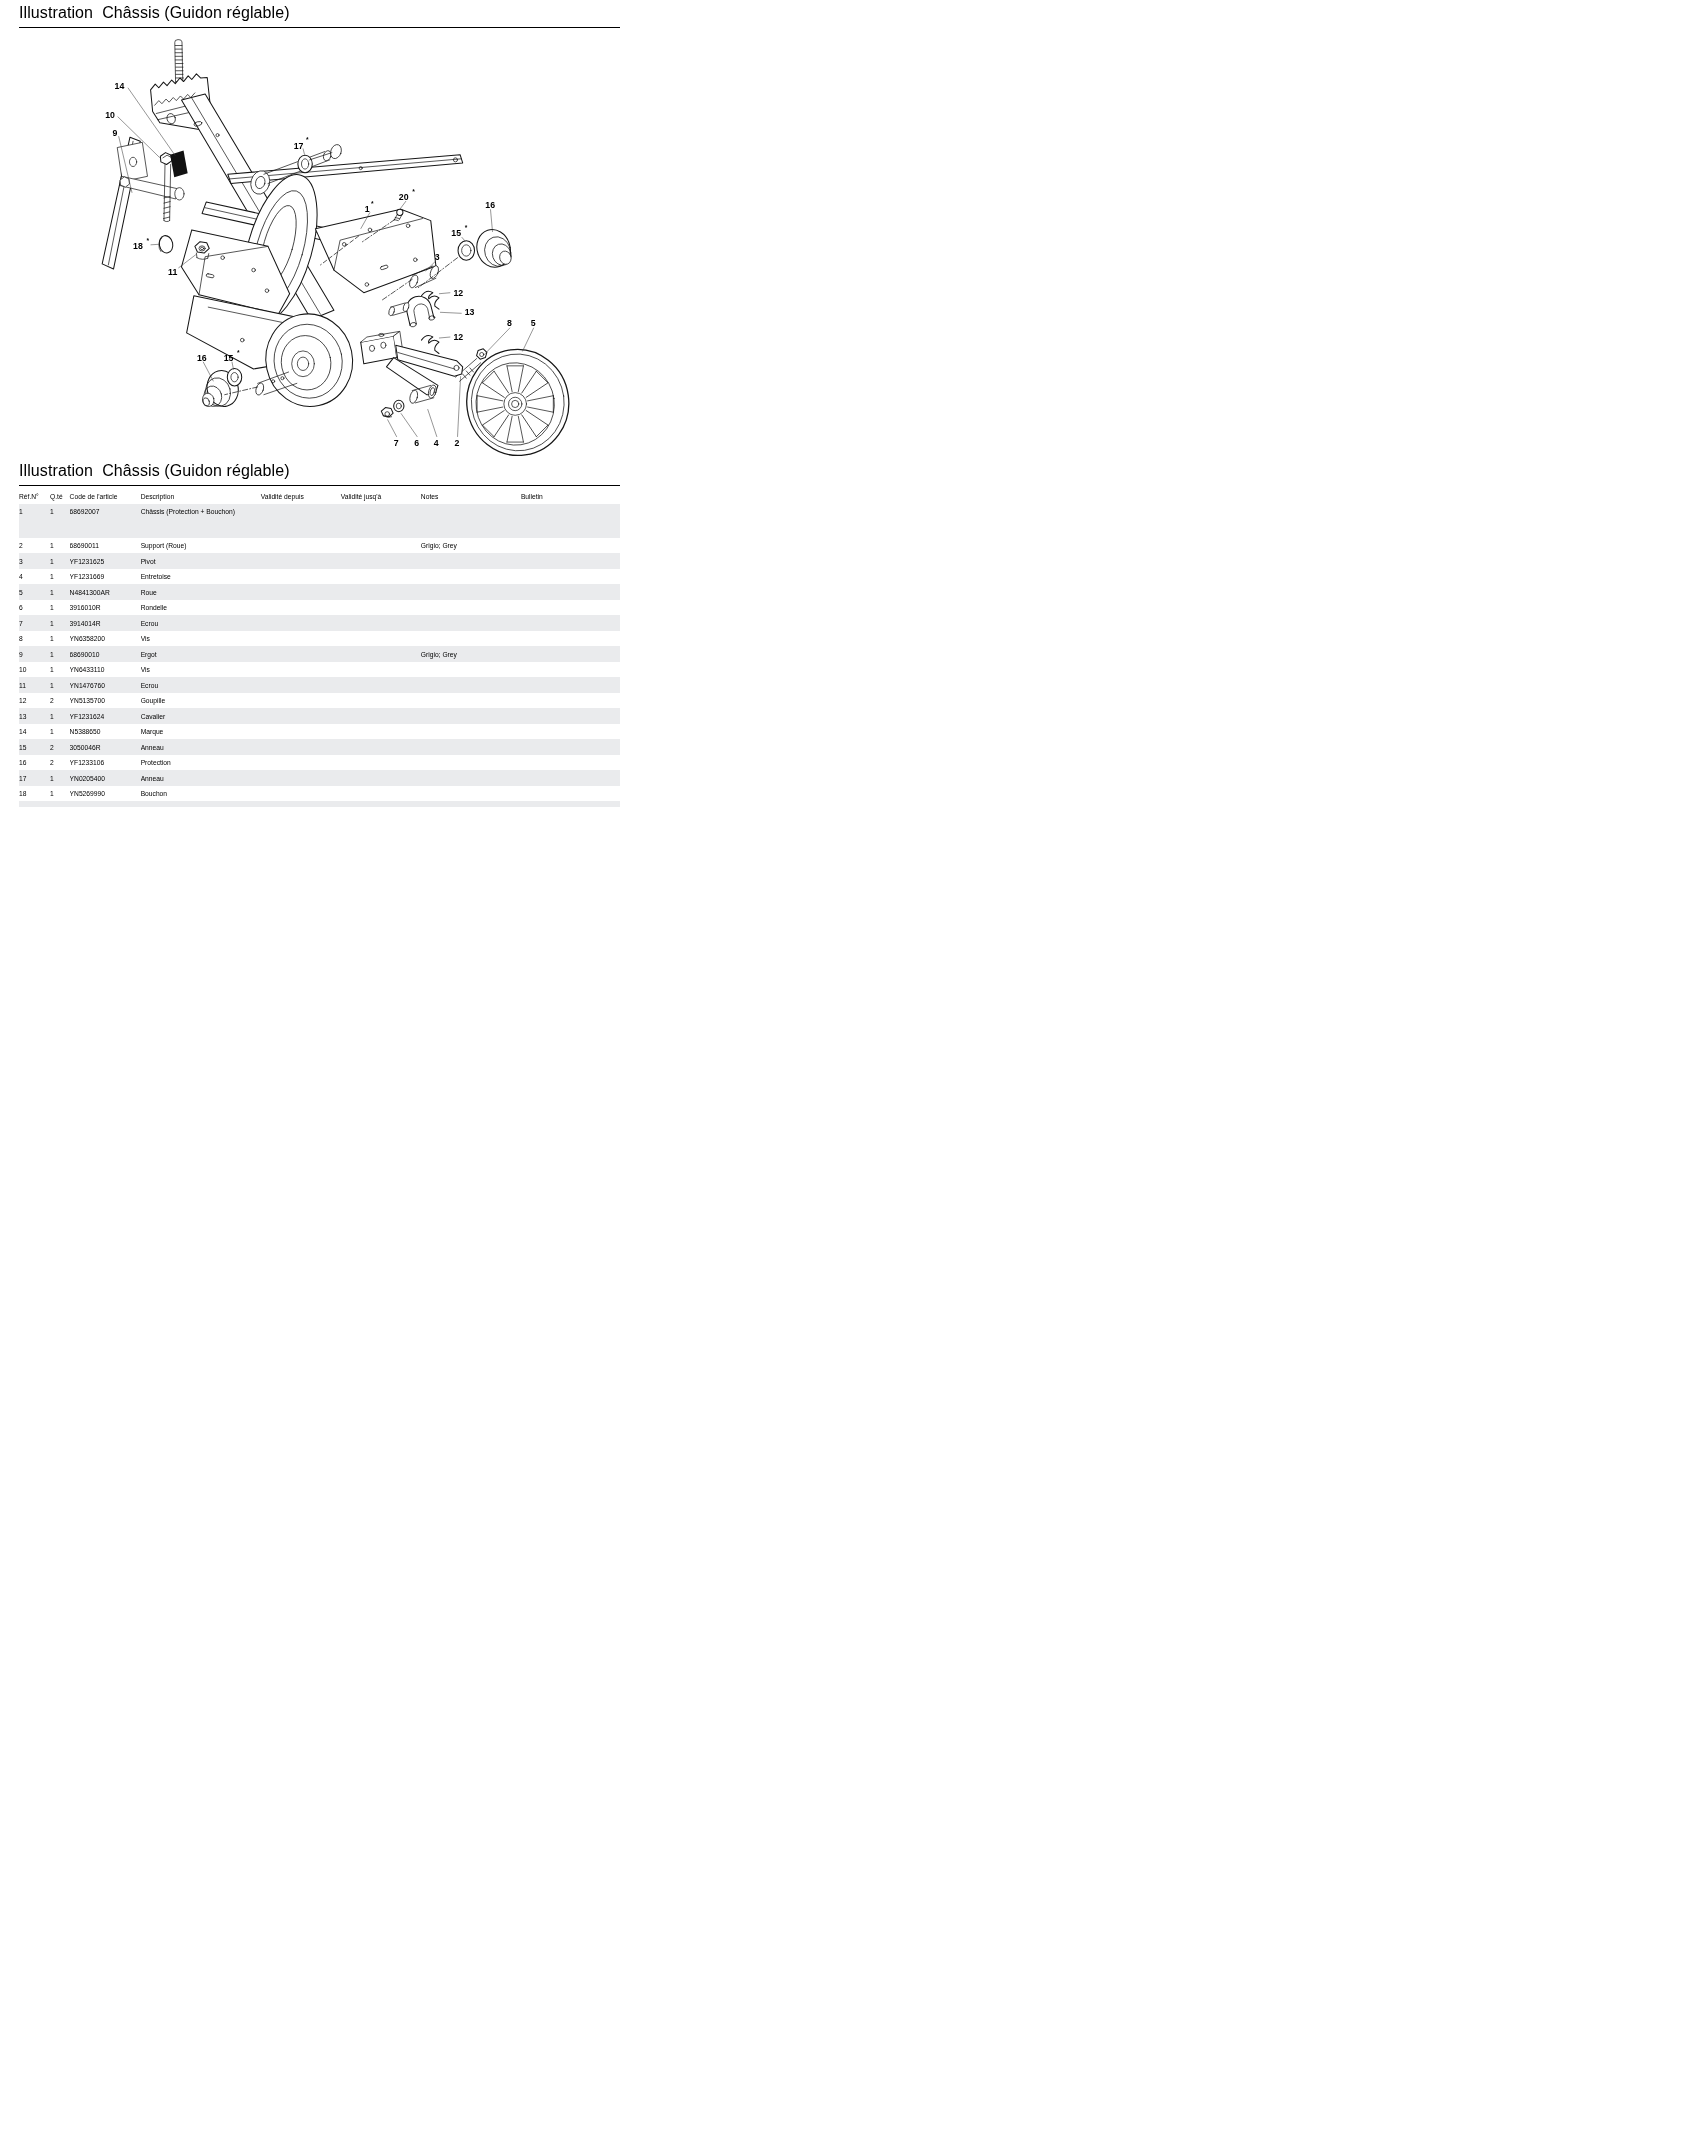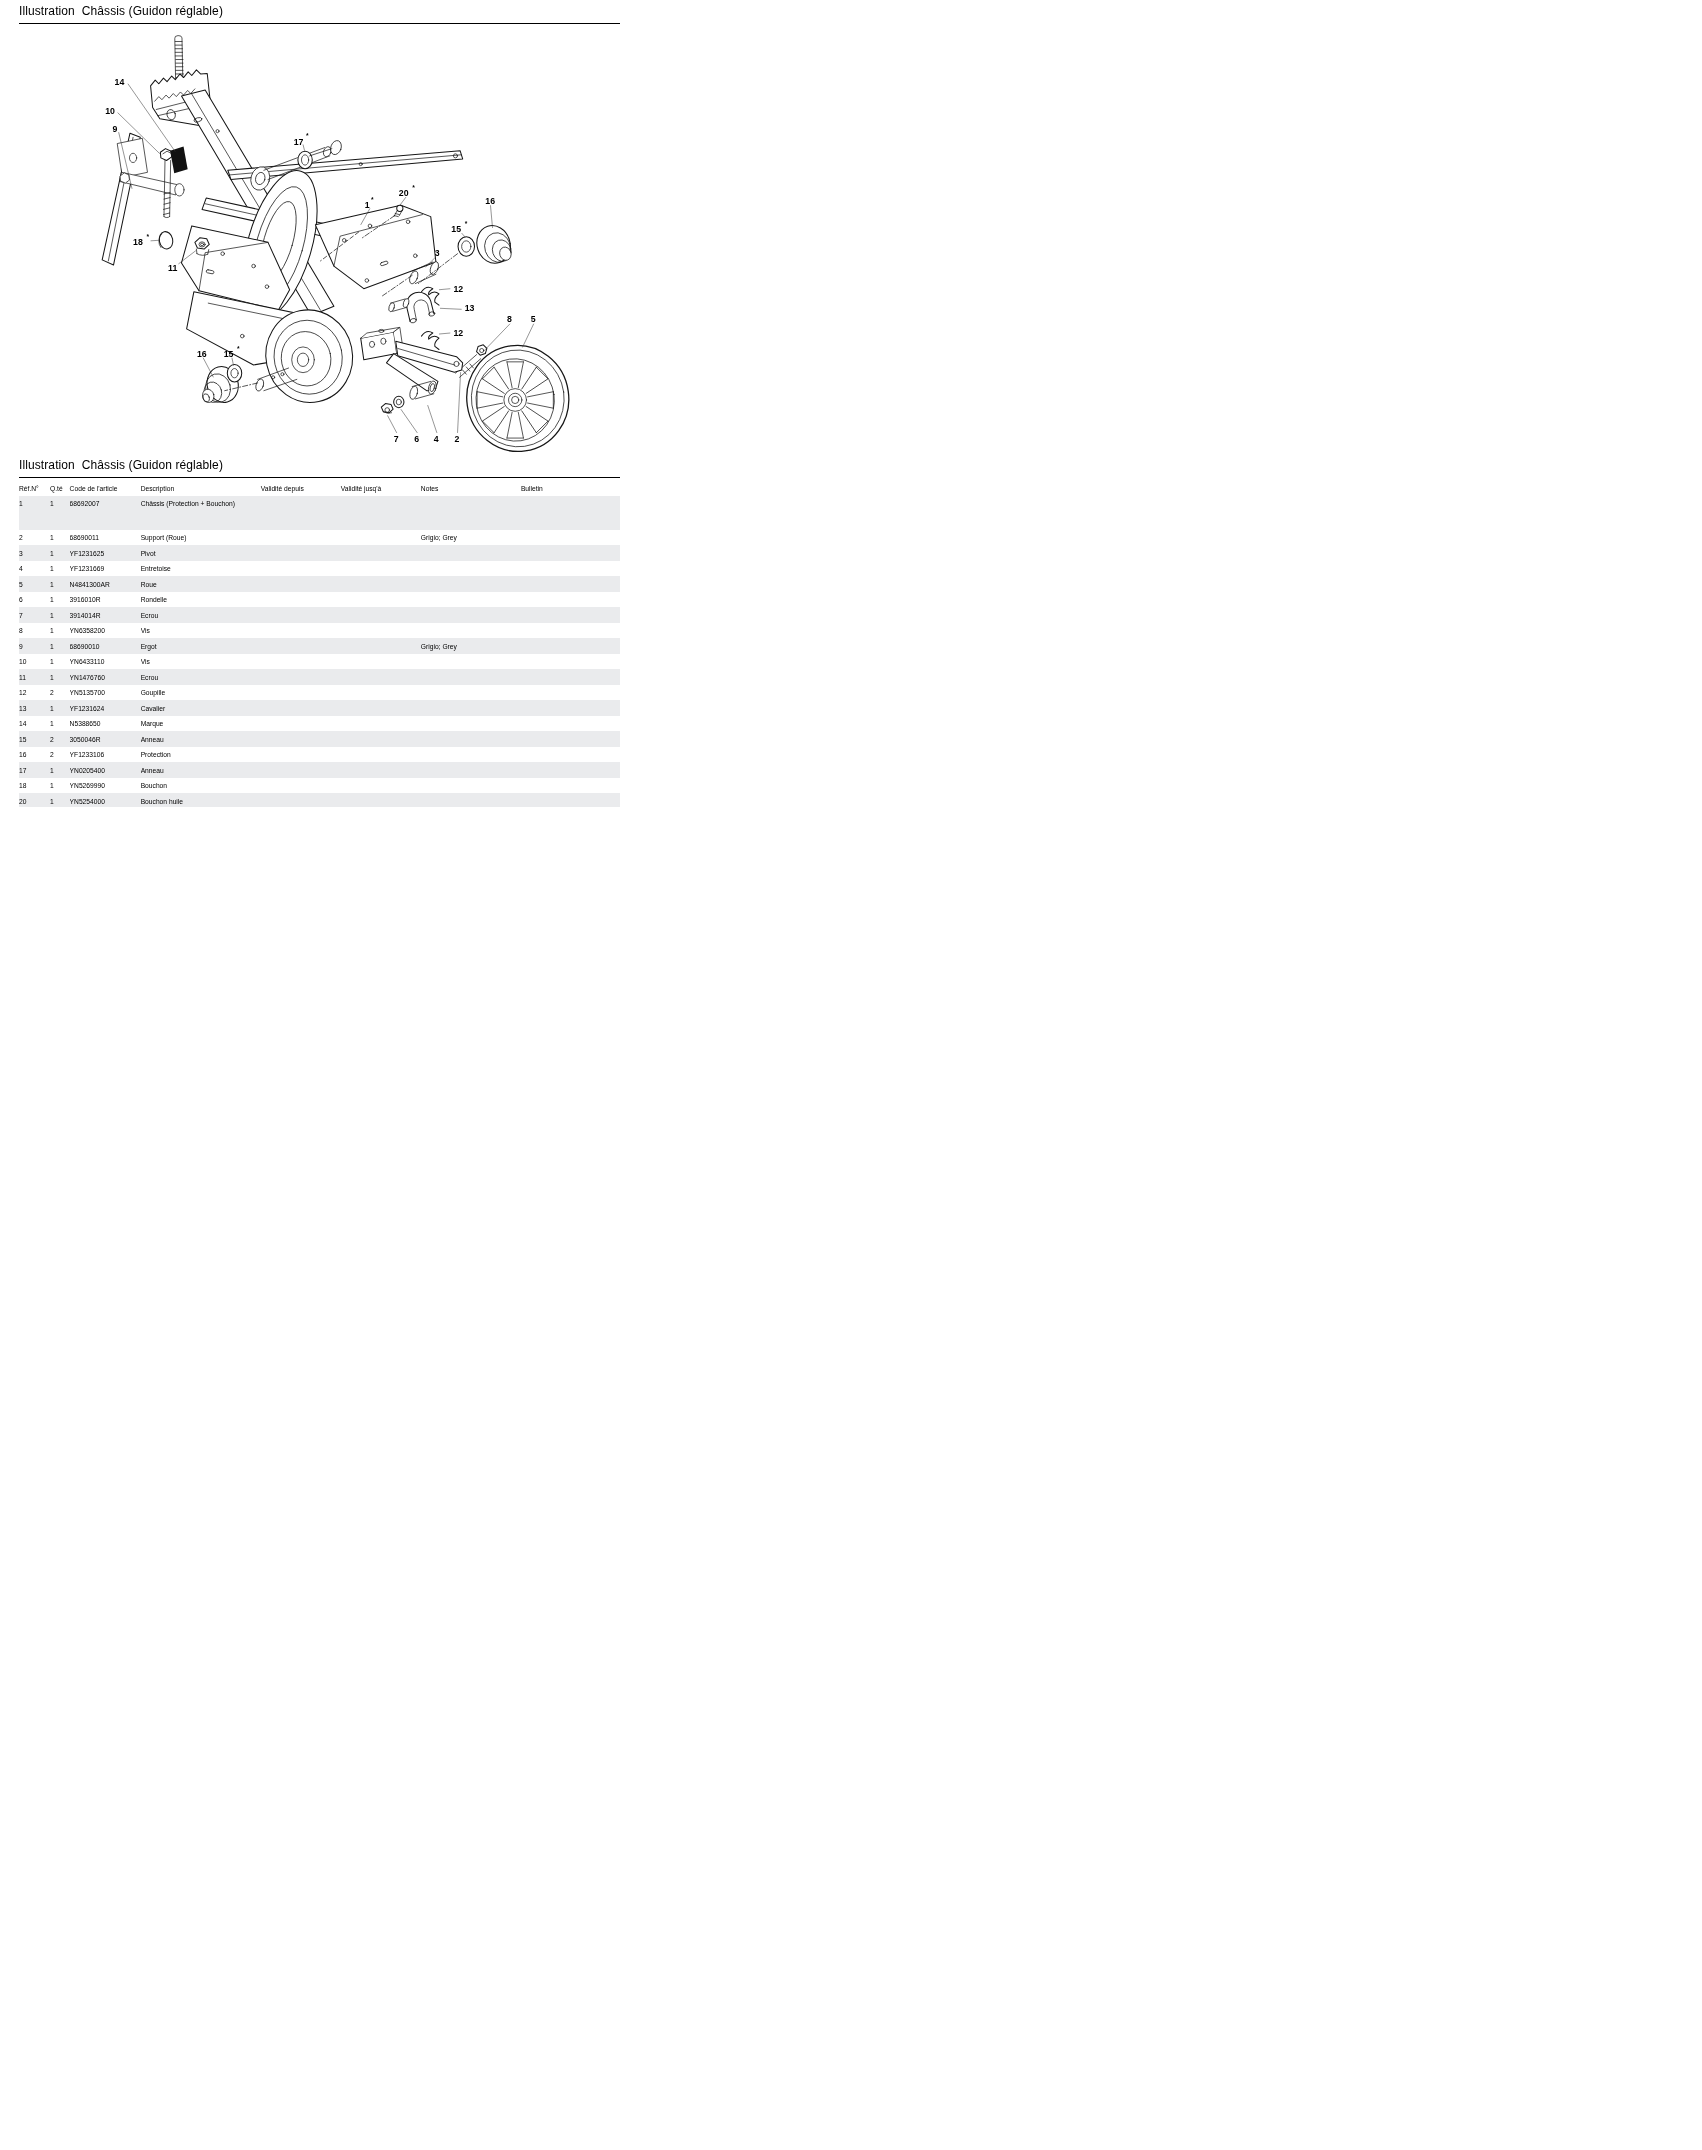--- a/index.html
+++ b/index.html
@@ -3,21 +3,21 @@
 <meta charset="utf-8">
 <style>
   html,body{margin:0;padding:0;background:#ffffff;}
   body{
     width:639px;height:807px;overflow:hidden;
     font-family:"Liberation Sans",sans-serif;color:#000;
     position:relative;
   }
   .pad{padding-left:19px;padding-right:19px;}
   .doc-title{
-    font-size:12px;font-weight:400;letter-spacing:0.1px;
+    font-size:16px;font-weight:400;letter-spacing:0.1px;
     margin:0;padding:4.1px 0 4.6px 0;white-space:pre;
   }
   .rule{height:1.5px;background:#000;}
   .illus-wrap{width:639px;height:429px;}
   svg.illus{display:block;width:639px;height:429px;}
   svg.illus text{font-family:"Liberation Sans",sans-serif;font-size:17px;font-weight:700;fill:#000;}
   svg.illus text.star{font-size:13px;font-weight:700;}
   .t2{margin-top:1px;}
   table.parts{
     width:601px;border-collapse:collapse;table-layout:fixed;

